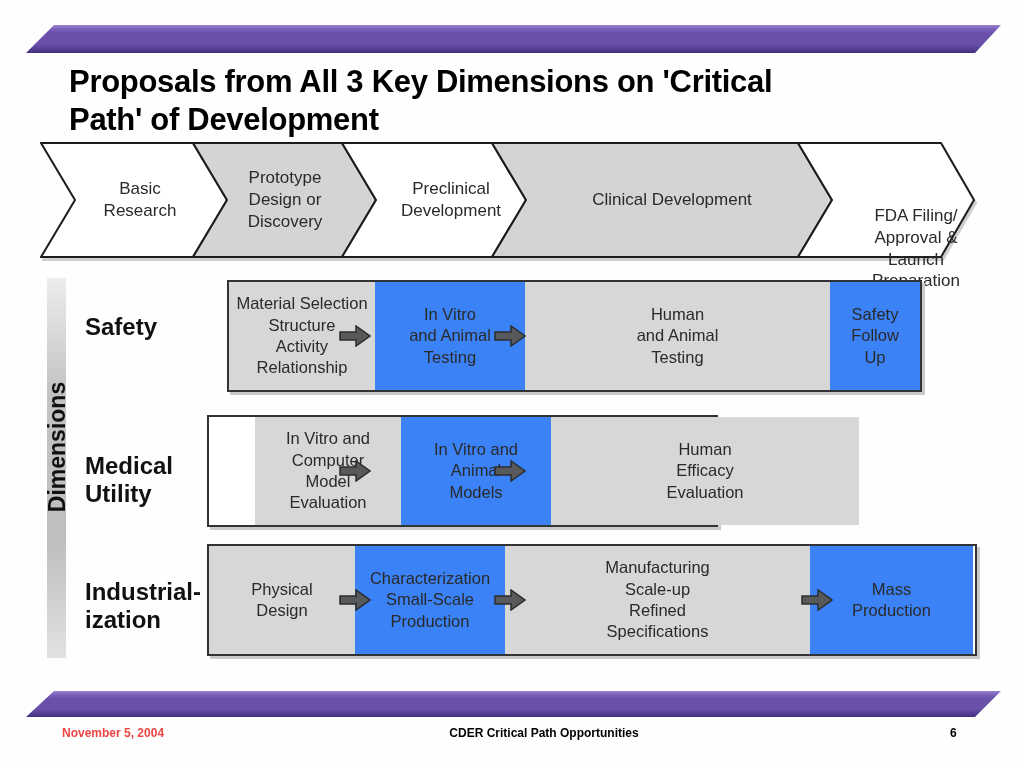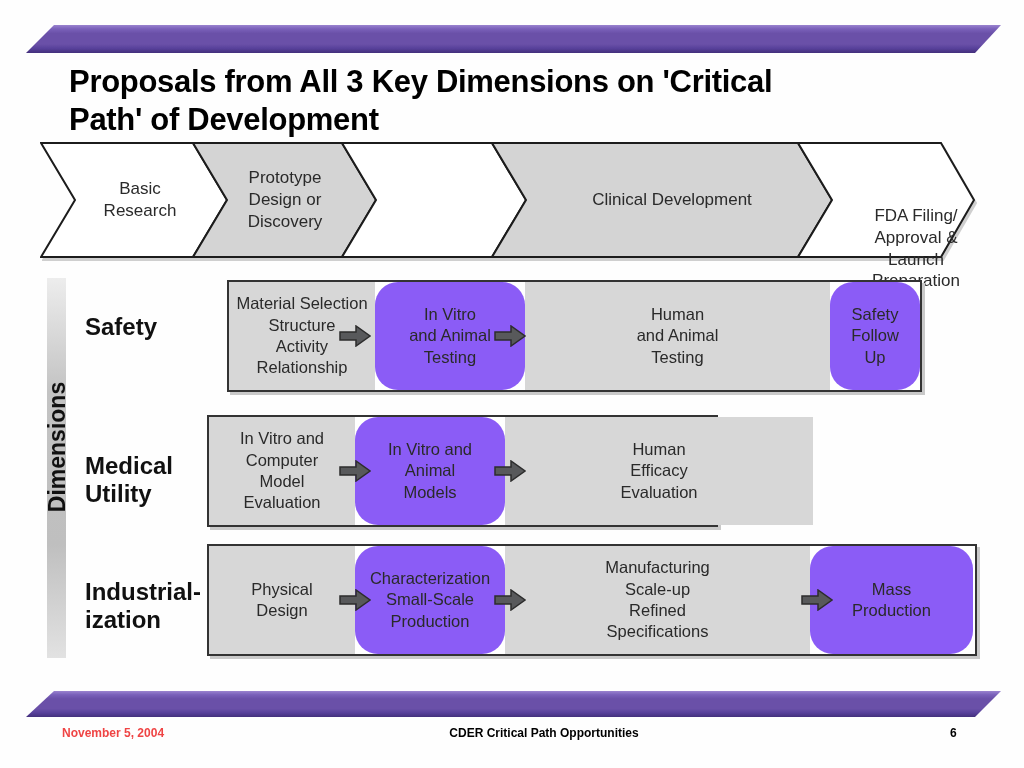--- a/index.html
+++ b/index.html
@@ -48,29 +48,29 @@
   .row-label.r1{top:313px;}
   .row-label.r2{top:452px;}
   .row-label.r3{top:578px;}
   
   .dim-row{
     position:absolute;left:207px;display:flex;height:112px;
     border:2px solid #333333;box-sizing:border-box;background:#ffffff;
     box-shadow:3px 3px 0 #c9c9c9;
   }
   .dim-row.r1{top:280px;width:695px;margin-left:20px;}
-  .dim-row.r2{top:415px;width:511px;}
+  .dim-row.r2{top:415px;width:511px;padding-left:46px;}
   .dim-row.r3{top:544px;width:770px;}
   .cell{
     display:flex;align-items:center;justify-content:center;
     font-size:16.5px;line-height:1.3;color:#2a2a2a;text-align:center;
     white-space:pre-line;box-sizing:border-box;flex:0 0 auto;
   }
   .cell.gray{background:#d7d7d7;}
-  .cell.white{background:#8b5cf6;border-radius:23px;}
+  .cell.white{background:#3b82f6;}
   .w148{width:146px;}.w150{width:150px;}.w307{width:305px;}.w310{width:308px;}.w90{width:90px;}.w165{width:163px;}
   
   .flow-arrow{position:absolute;width:32px;height:22px;}
   .flow-arrow path{fill:#58595b;stroke:#2d2d2d;stroke-width:1.5;}
   
   .footer-date{position:absolute;left:62px;top:726px;font-size:12px;font-weight:bold;color:#ef4444;}
   .footer-title{position:absolute;left:0;top:726px;width:1008px;text-align:center;font-size:12px;font-weight:bold;color:#000;margin-left:40px;}
   .footer-page{position:absolute;left:950px;top:726px;font-size:12px;font-weight:bold;color:#000;}
 </style>
 </head>
@@ -89,20 +89,22 @@
       <polygon class="phase-fill-gray" points="153,1 302,1 336,58 302,115 153,115 187,58"></polygon>
       <polygon class="phase-fill-white" points="302,1 452,1 486,58 452,115 302,115 336,58"></polygon>
       <polygon class="phase-fill-gray" points="452,1 758,1 792,58 758,115 452,115 486,58"></polygon>
       <polygon class="phase-fill-white" points="758,1 901,1 934,58 901,115 758,115 792,58"></polygon>
     </svg>
     <div class="phase-label" style="left:20px;width:160px;">Basic
 Research</div>
     <div class="phase-label" style="left:165px;width:160px;">Prototype
 Design or
 Discovery</div>
+    <div class="phase-label" style="left:326px;width:170px;">Preclinical
+Development</div>
     <div class="phase-label" style="left:517px;width:230px;">Clinical Development</div>
     <div class="phase-label" style="left:796px;width:160px;margin-top:48px;">FDA Filing/
 Approval &amp;
 Launch
 Preparation</div>
   </div>
 
   <div class="axis-bar"></div>
   <div class="axis-label">Dimensions</div>
 

